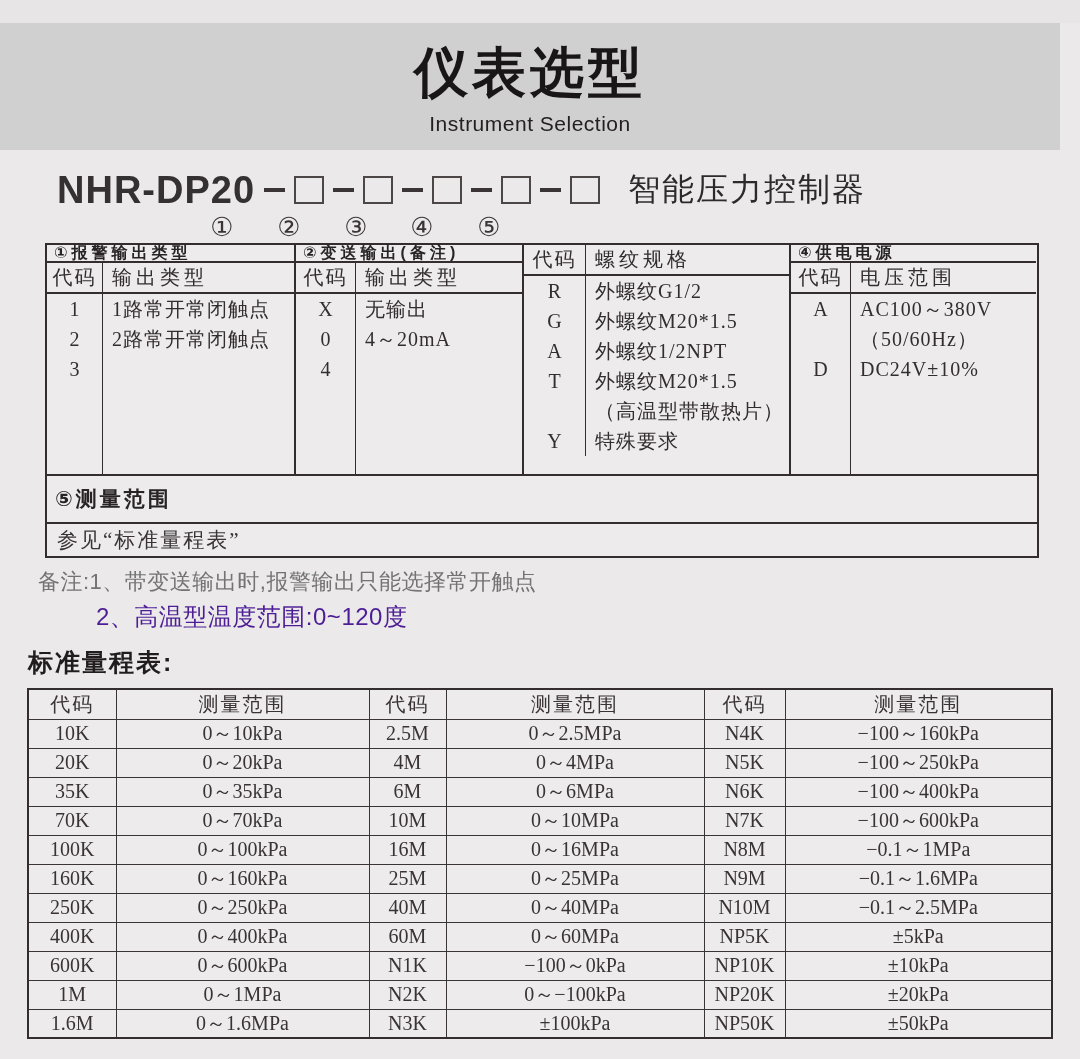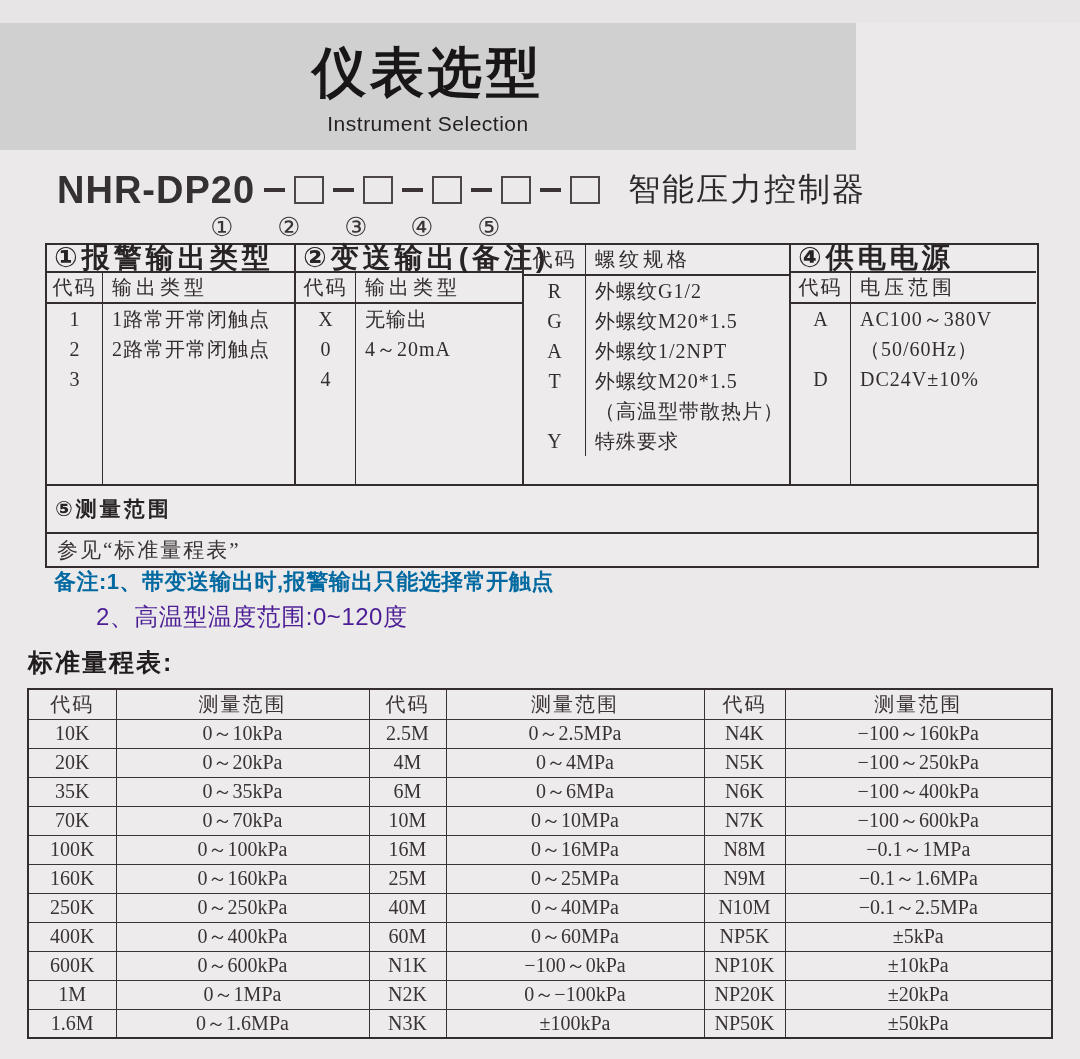--- a/index.html
+++ b/index.html
@@ -8,21 +8,21 @@
     position:relative;
     background:#ebe9ea;
     color:#332d2f;
     font-family:"Liberation Serif","DejaVu Serif",serif;
     overflow:hidden;
   }
   .sans { font-family:"Liberation Sans","DejaVu Sans",sans-serif; }
 
   
   .top-strip { position:absolute; top:0; left:0; width:1080px; height:23px; background:#e7e5e6; }
-  .title-band { position:absolute; top:23px; left:0; width:856px; height:127px; background:#d1d0d0; text-align:center; }
+  .title-band { position:absolute; top:23px; left:0; width:1060px; height:127px; background:#d1d0d0; text-align:center; }
   .title-band h1 {
     margin-top:14px; font-size:54px; font-weight:bold; letter-spacing:4px;
     color:#191617; font-family:"Liberation Sans","DejaVu Sans",sans-serif;
   }
   .title-band .subtitle {
     margin-top:2px; font-size:21px; color:#242021; letter-spacing:0.5px;
     font-family:"Liberation Sans","DejaVu Sans",sans-serif;
   }
 
   
@@ -39,23 +39,23 @@
   .circles-row span:nth-child(1){left:207px;} .circles-row span:nth-child(2){left:274px;}
   .circles-row span:nth-child(3){left:341px;} .circles-row span:nth-child(4){left:407px;}
   .circles-row span:nth-child(5){left:474px;}
 
   
   .sel-table { position:absolute; top:243px; left:45px; width:994px; border:2.5px solid #332d2f; background:#edebec; }
   .sel-cols { display:grid; grid-template-columns:247px 228px 267px 247px; }
   .sel-col { min-width:0; }
   .sel-col + .sel-col { border-left:2.5px solid #332d2f; }
   .sel-title {
-    height:28px; border-bottom:2px solid #332d2f; display:flex; align-items:center;
+    height:18px; border-bottom:2px solid #332d2f; display:flex; align-items:center;
     padding-left:7px; font-family:"Liberation Sans","DejaVu Sans",sans-serif;
-    font-weight:bold; font-size:28px; letter-spacing:4px; color:#282325; white-space:nowrap;
+    font-weight:bold; font-size:16px; letter-spacing:4px; color:#282325; white-space:nowrap;
   }
   .sel-subhead { display:flex; height:31px; border-bottom:2px solid #332d2f; font-size:20px; }
   .sel-body { display:flex; height:180px; font-size:20px; }
   .code-w { flex:0 0 56px; border-right:1.5px solid #332d2f; text-align:center; }
   .sel-col:nth-child(2) .code-w { flex-basis:60px; }
   .sel-col:nth-child(3) .code-w { flex-basis:62px; }
   .sel-col:nth-child(4) .code-w { flex-basis:60px; }
   .val-w { flex:1; padding-left:9px; min-width:0; }
   .sel-subhead .code-w { line-height:29px; letter-spacing:2px; }
   .sel-subhead .val-w { line-height:29px; letter-spacing:4px; }
@@ -66,21 +66,21 @@
     border-top:2px solid #332d2f; height:48px; display:flex; align-items:center; padding-left:8px;
     font-family:"Liberation Sans","DejaVu Sans",sans-serif; font-weight:bold;
     font-size:21px; letter-spacing:3px; color:#282325;
   }
   .sel-range-value {
     border-top:2px solid #332d2f; height:34px; display:flex; align-items:center; padding-left:10px;
     font-size:21px; letter-spacing:2px; color:#3a3436;
   }
 
   
-  .note-1 { position:absolute; top:567px; left:54px; font-weight:bold; font-size:22px; letter-spacing:0.5px; color:#0369a1; }
+  .note-1 { position:absolute; top:567px; left:38px; font-weight:normal; font-size:22px; letter-spacing:0.5px; color:#737373; }
   .note-2 { position:absolute; top:601px; left:96px; font-weight:normal; font-size:24px; letter-spacing:0.5px; color:#4c1d95; }
 
   
   .range-heading { position:absolute; top:646px; left:28px; font-weight:bold; font-size:25px; letter-spacing:2px; color:#211d1e; }
   .range-table-wrap { position:absolute; top:688px; left:27px; width:1024px; }
   table.range {
     width:100%; border-collapse:collapse; table-layout:fixed;
     border:2.5px solid #332d2f; background:#edebec; font-size:20px;
   }
   table.range th, table.range td {

